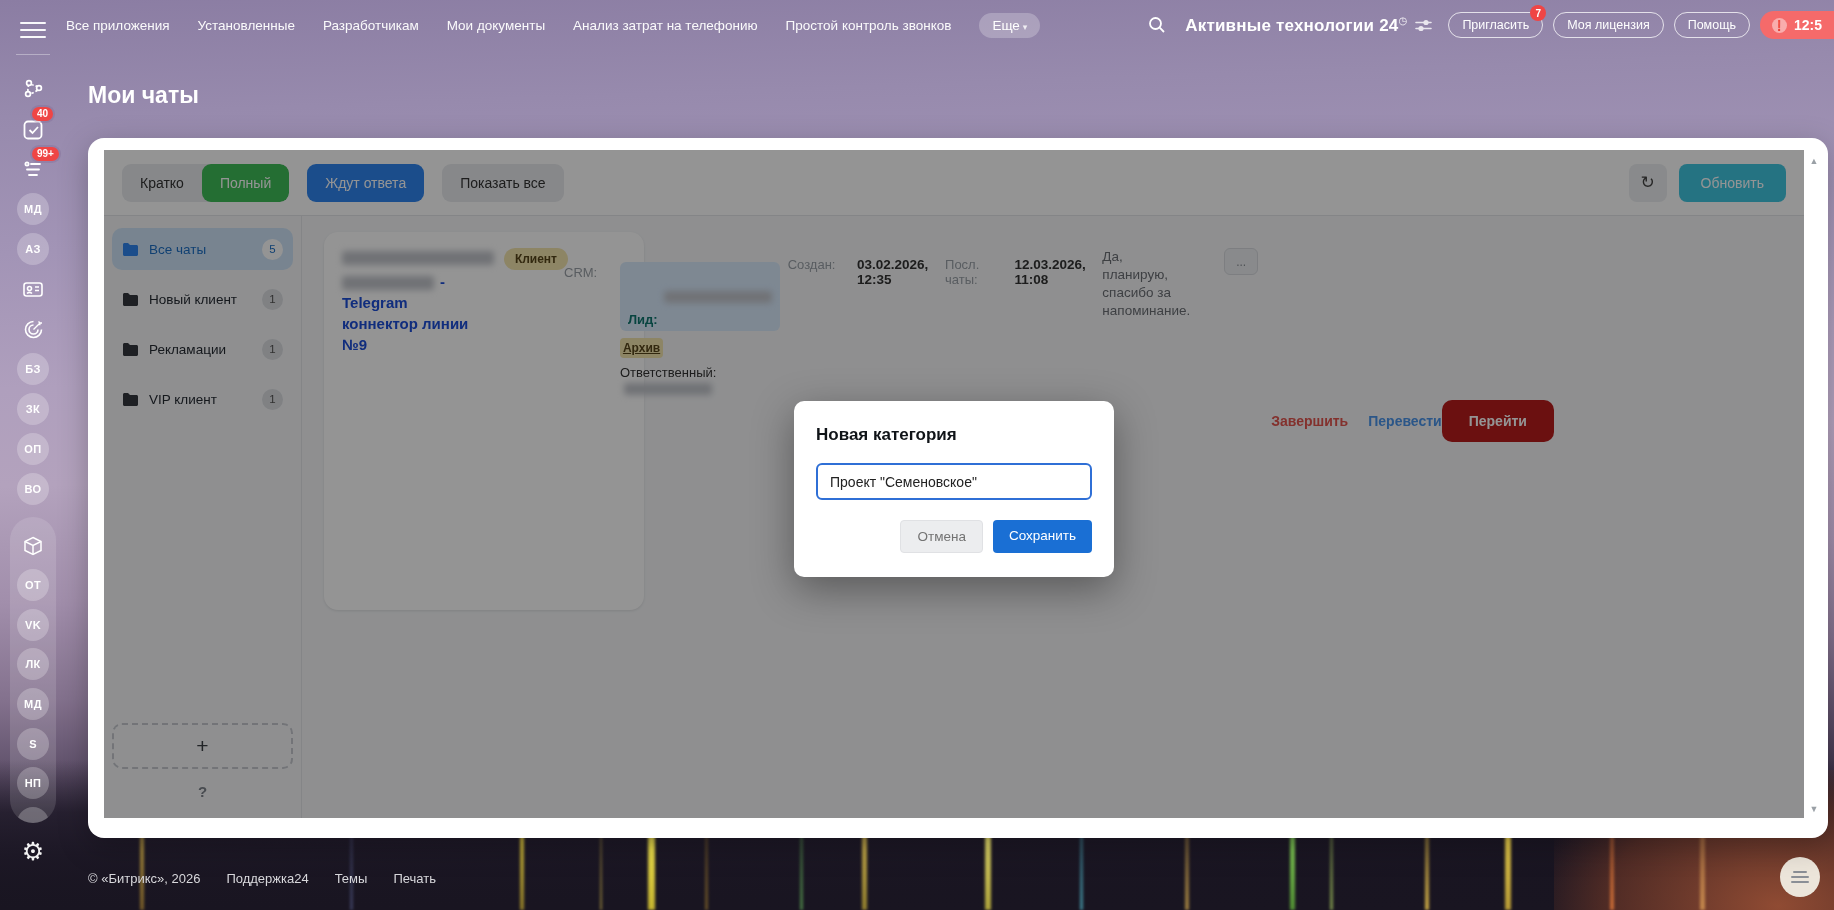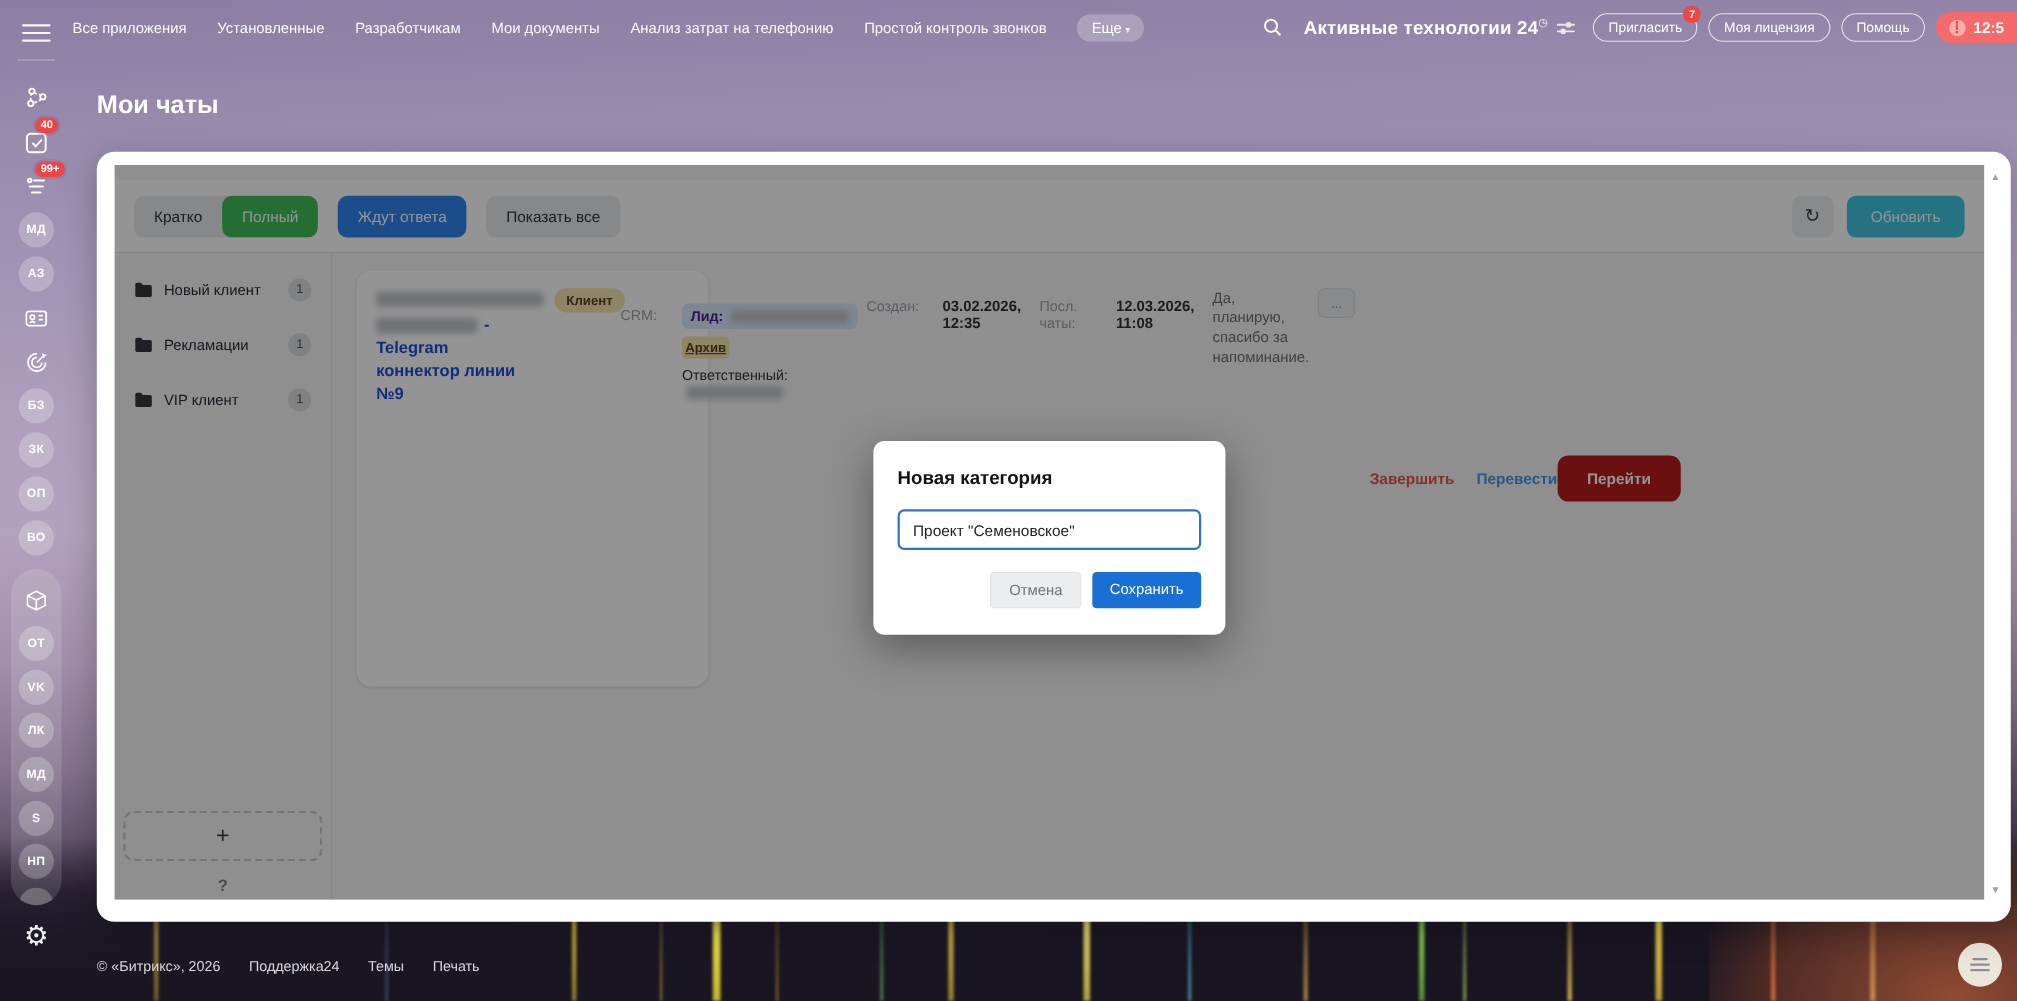--- a/index.html
+++ b/index.html
@@ -61,21 +61,21 @@
   .slider-card { position:absolute; left:88px; top:138px; width:1740px; height:700px; z-index:10;
     background:#fff; border-radius:16px; padding:12px 4px 20px 16px; display:flex;
     box-shadow:0 8px 30px rgba(0,0,0,.25); }
   .app-wrap { position:relative; flex:1; overflow:hidden; background:#f6f7f9; }
   .scrollbar { width:20px; display:flex; flex-direction:column; justify-content:space-between; align-items:center; padding:6px 0 4px; }
   .scrollbar span { color:#9aa0a6; font-size:9px; cursor:pointer; }
 
   .dim { position:absolute; inset:0; background:rgba(0,0,0,.42); z-index:40; }
 
   
-  .filter-bar { height:66px; display:flex; align-items:center; padding:16px 18px; background:#fff; border-bottom:1px solid #e3e5e8;margin-top:14px; }
+  .filter-bar { height:66px; display:flex; align-items:center; padding:16px 18px; background:#fff; border-bottom:1px solid #e3e5e8; }
   .seg { display:flex; background:#e8eaee; border-radius:9px; overflow:hidden; }
   .seg-btn { padding:11px 18px; font-size:14px; color:#333; cursor:pointer; }
   .seg-btn.active-green { background:#3fbe58; color:#fff; border-radius:9px; }
   .chip { padding:11px 18px; font-size:14px; border-radius:9px; margin-left:18px; cursor:pointer; }
   .chip.navy { background:#2f86f0; color:#fff; }
   .chip.plain { background:#e8eaee; color:#333; }
   .fb-right { margin-left:auto; display:flex; align-items:center; }
   .icon-btn { width:38px; height:38px; background:#eceef1; border-radius:8px; display:flex; align-items:center;
     justify-content:center; font-size:17px; color:#444; cursor:pointer; margin-right:12px; }
   .btn-teal { background:#41c6e0; color:#fff; font-size:14px; border-radius:8px; padding:11px 22px; cursor:pointer; }
@@ -101,29 +101,29 @@
   .chat-card { width:320px; height:378px; background:#fff; border-radius:14px; padding:16px 18px;
     box-shadow:0 1px 3px rgba(0,0,0,.10); display:flex; flex-direction:row; }
   .card-head { position:relative; padding-right:70px; }
   .kbadge { position:absolute; right:-4px; top:0; background:#f3e5ae; color:#57451a; font-size:12px; font-weight:bold;
     border-radius:12px; padding:4px 11px; }
   .blur-b { background:#c2c5cb; border-radius:3px; filter:blur(3px); display:inline-block; vertical-align:middle; }
   .t-line { font-size:15px; font-weight:bold; color:#1d4ed8; line-height:21px; }
   .crm-row { display:flex; margin-top:14px; }
   .crm-label { width:64px; font-size:13px; color:#9aa0a7; padding-top:3px; }
   .lead-pill { background:#d9eafc; border-radius:6px; padding:4px 8px; display:inline-flex; align-items:center; }
-  .lead-pill b { color:#4c1d95; font-size:13px; margin-right:6px; }
+  .lead-pill b { color:#0f766e; font-size:13px; margin-right:6px;margin-top:46px; }
   .arch-badge { display:inline-block; background:#f3e5ae; color:#57451a; font-size:12px; font-weight:bold;
     border-radius:4px; padding:3px 3px; margin:7px 0;text-decoration:underline; }
   .resp { font-size:13px; color:#333; }
   .meta-row { display:flex; margin-top:9px; }
   .meta-row .ml { width:86px; font-size:13px; color:#9aa0a7; }
   .meta-row .mv { font-size:13.5px; font-weight:bold; color:#333; }
   .hr { height:1px; background:#e8e9ec; margin:11px 0; }
-  .msg-row { display:flex; align-items:flex-start; }
+  .msg-row { display:flex; align-items:flex-start;gap:26px; }
   .msg-row .mtext { flex:1; font-size:13.5px; color:#6b6e74; line-height:18px; padding-right:8px; }
   .more-btn { width:34px; height:27px; background:#eceef1; border:1px solid #d8dade; border-radius:6px;
     color:#8a8f96; font-size:12px; display:flex; align-items:center; justify-content:center; cursor:pointer; }
   .card-spacer { flex:1; }
   .card-actions { display:flex; align-items:center;margin-left:13px; }
   .link-danger { color:#e2554f; font-size:14px; font-weight:bold; cursor:pointer; }
   .link-blue { color:#4a94ea; font-size:14px; font-weight:bold; margin-left:20px; cursor:pointer; }
   .btn-go { margin-left:auto; background:#b91c1c; color:#fff; font-size:14px; font-weight:bold;
     border-radius:10px; padding:13px 27px; cursor:pointer; }
 
@@ -320,20 +320,27 @@
       <span class="chip navy">Ждут ответа</span>
       <span class="chip plain">Показать все</span>
       <div class="fb-right">
         <span class="icon-btn">↻</span>
         <span class="btn-teal">Обновить</span>
       </div>
     </div>
 
     <div class="app-body">
       <div class="cats">
+        <div class="cat-item selected">
+          <svg width="17" height="15" viewBox="0 0 17 15">
+            <path d="M1 2.5 C1 1.7 1.7 1 2.5 1 H6 L8 3 H14.5 C15.3 3 16 3.7 16 4.5 V12.5 C16 13.3 15.3 14 14.5 14 H2.5 C1.7 14 1 13.3 1 12.5 Z" fill="#2f86f0"></path>
+          </svg>
+          <span class="flabel">Все чаты</span>
+          <span class="cbadge">5</span>
+        </div>
         <div class="cat-item">
           <svg width="17" height="15" viewBox="0 0 17 15">
             <path d="M1 2.5 C1 1.7 1.7 1 2.5 1 H6 L8 3 H14.5 C15.3 3 16 3.7 16 4.5 V12.5 C16 13.3 15.3 14 14.5 14 H2.5 C1.7 14 1 13.3 1 12.5 Z" fill="#34383f"></path>
           </svg>
           <span class="flabel">Новый клиент</span>
           <span class="cbadge">1</span>
         </div>
         <div class="cat-item">
           <svg width="17" height="15" viewBox="0 0 17 15">
             <path d="M1 2.5 C1 1.7 1.7 1 2.5 1 H6 L8 3 H14.5 C15.3 3 16 3.7 16 4.5 V12.5 C16 13.3 15.3 14 14.5 14 H2.5 C1.7 14 1 13.3 1 12.5 Z" fill="#34383f"></path>

